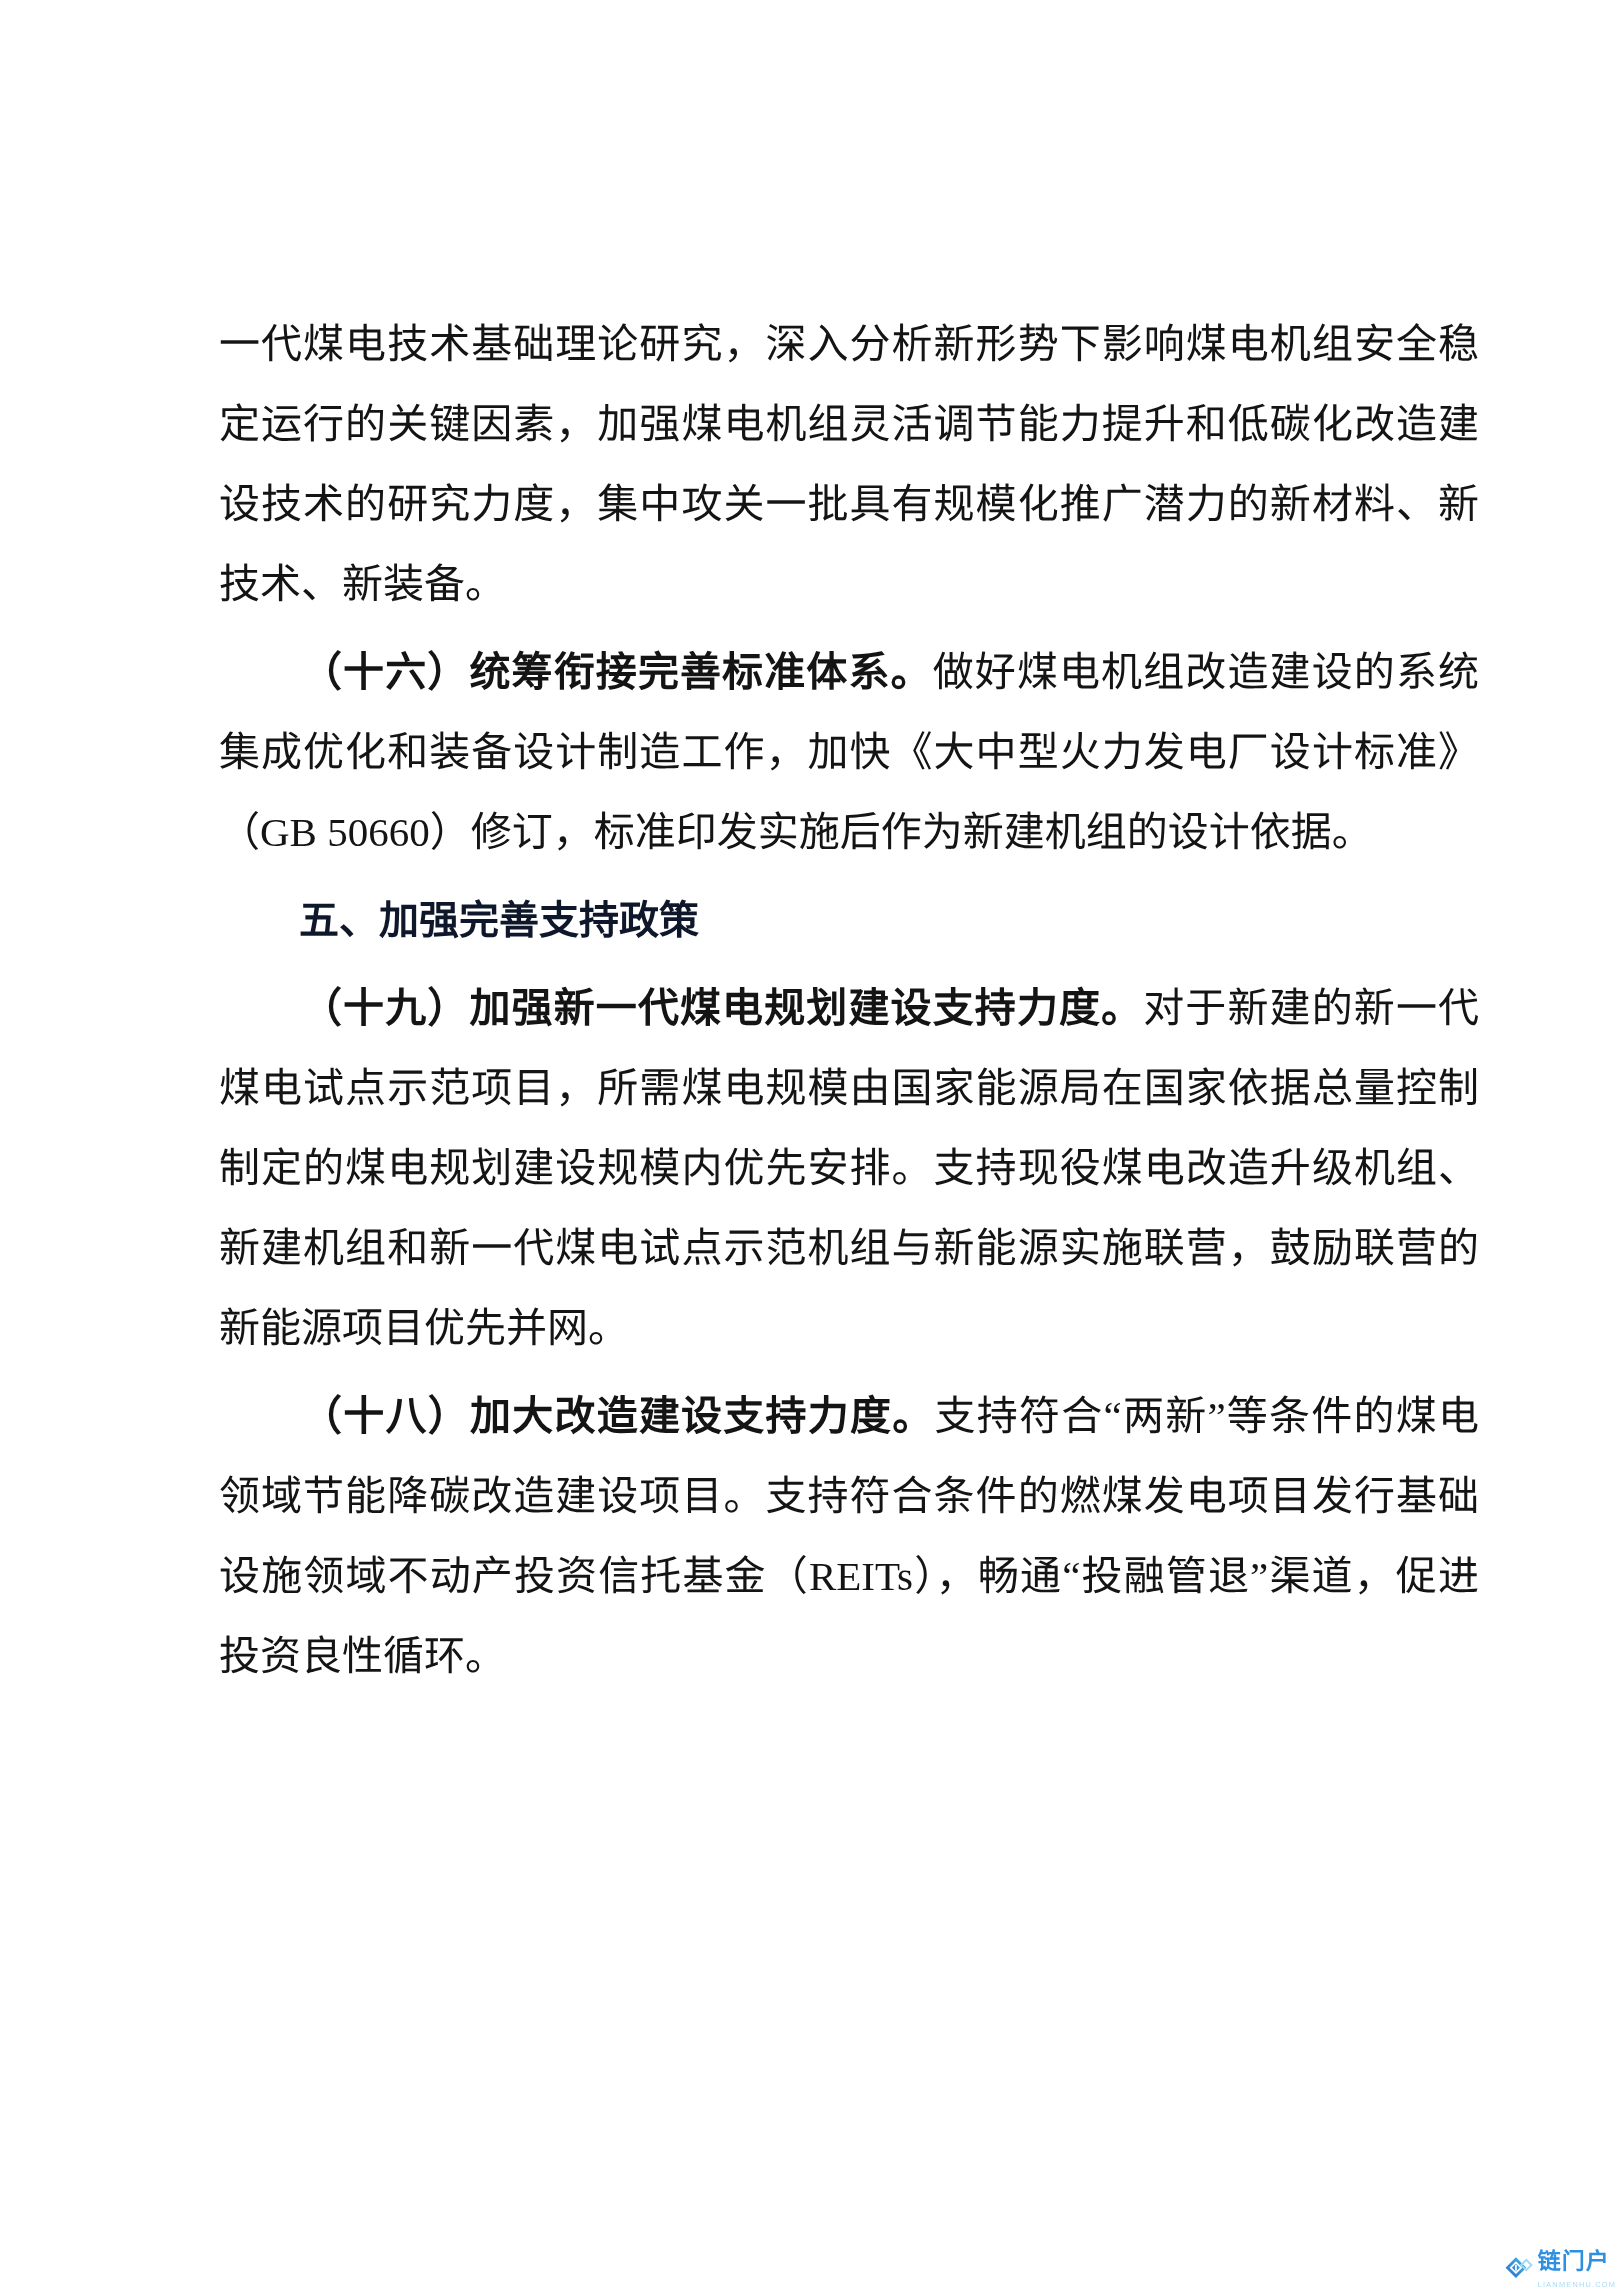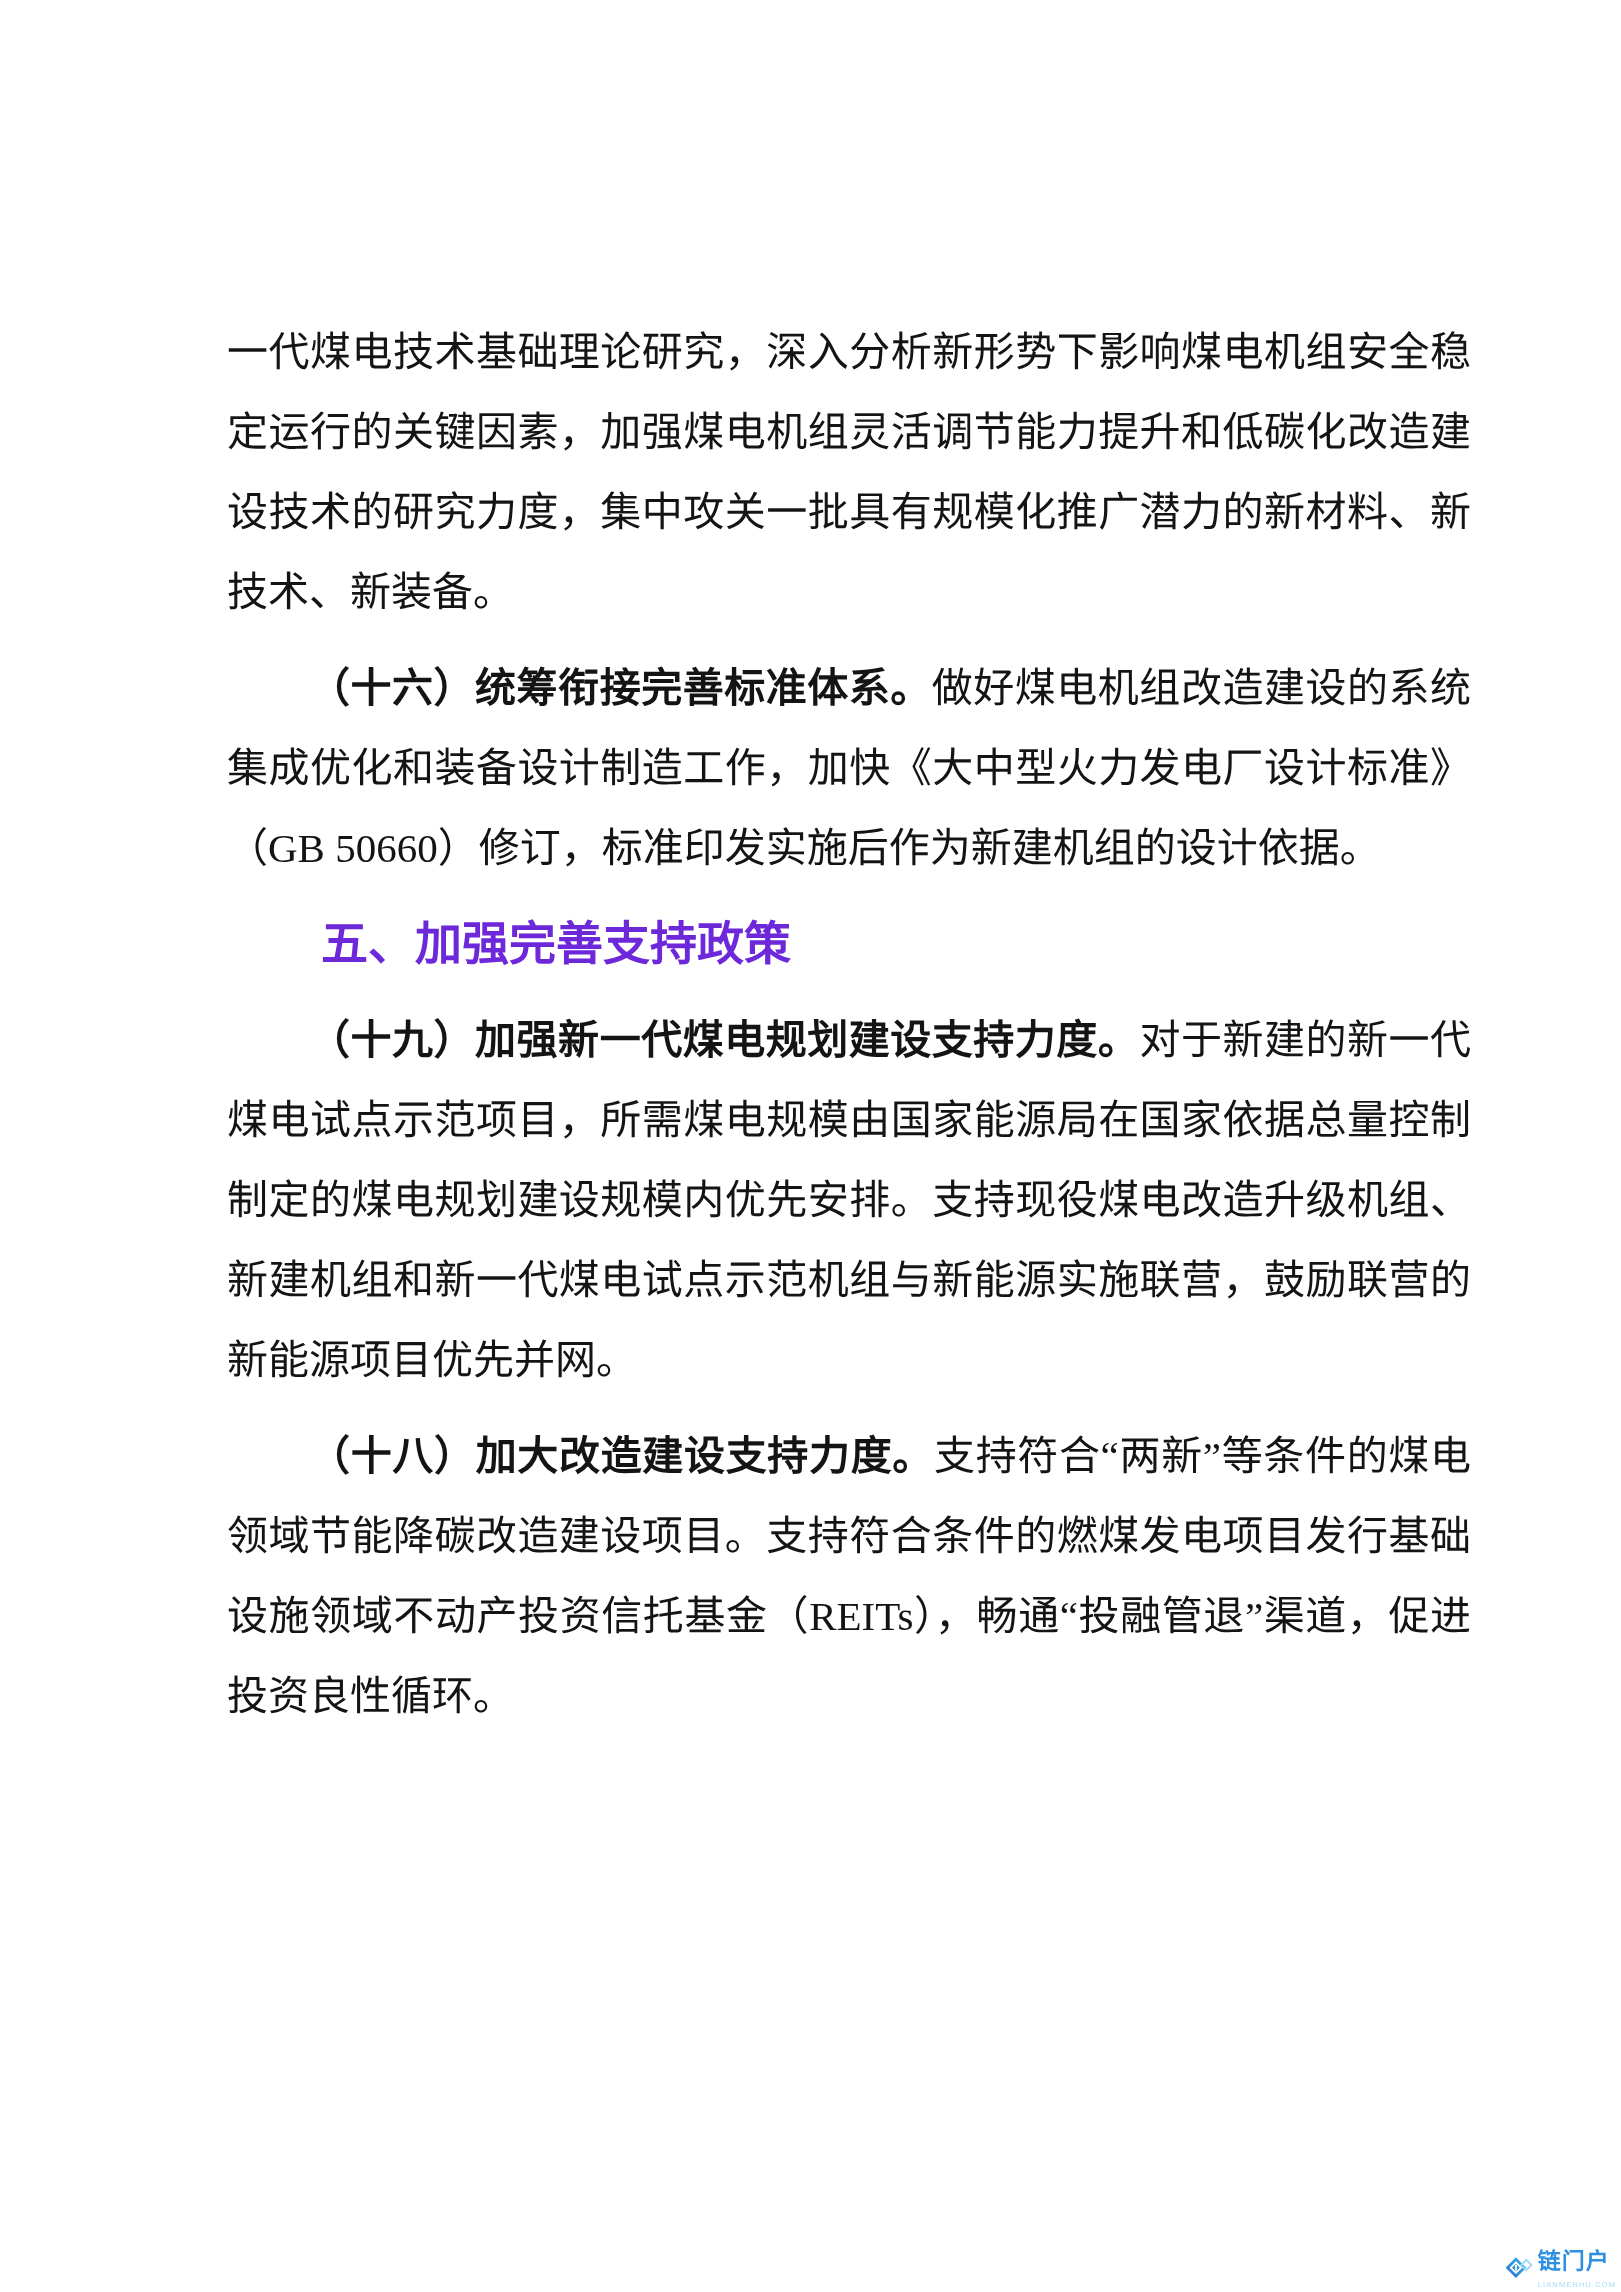--- a/index.html
+++ b/index.html
@@ -20,34 +20,34 @@
     top: 296px;
     width: 1276px;
     font-family: "Liberation Serif", "DejaVu Serif", serif;
     font-size: 41px;
     line-height: 80px;
     color: #141414;
     text-align: justify;
     letter-spacing: 0;
   }
   .para {
-    margin: 16px;
+    margin: 8px;
     padding: 0;
   }
   .para.indent {
     text-indent: 2em;
   }
   .seg.bold {
     font-weight: bold;
   }
   .para.section-heading {
     font-family: "Liberation Sans", "DejaVu Sans", sans-serif;
     font-weight: bold;
-    font-size: 47px;
-    color: #6d28d9;
+    font-size: 40px;
+    color: #0f172a;
   }
   .watermark {
     position: absolute;
     right: 4.9px;
     bottom: 4.9px;
     display: flex;
     align-items: center;
     gap: 3.9px;
     user-select: none;
   }

